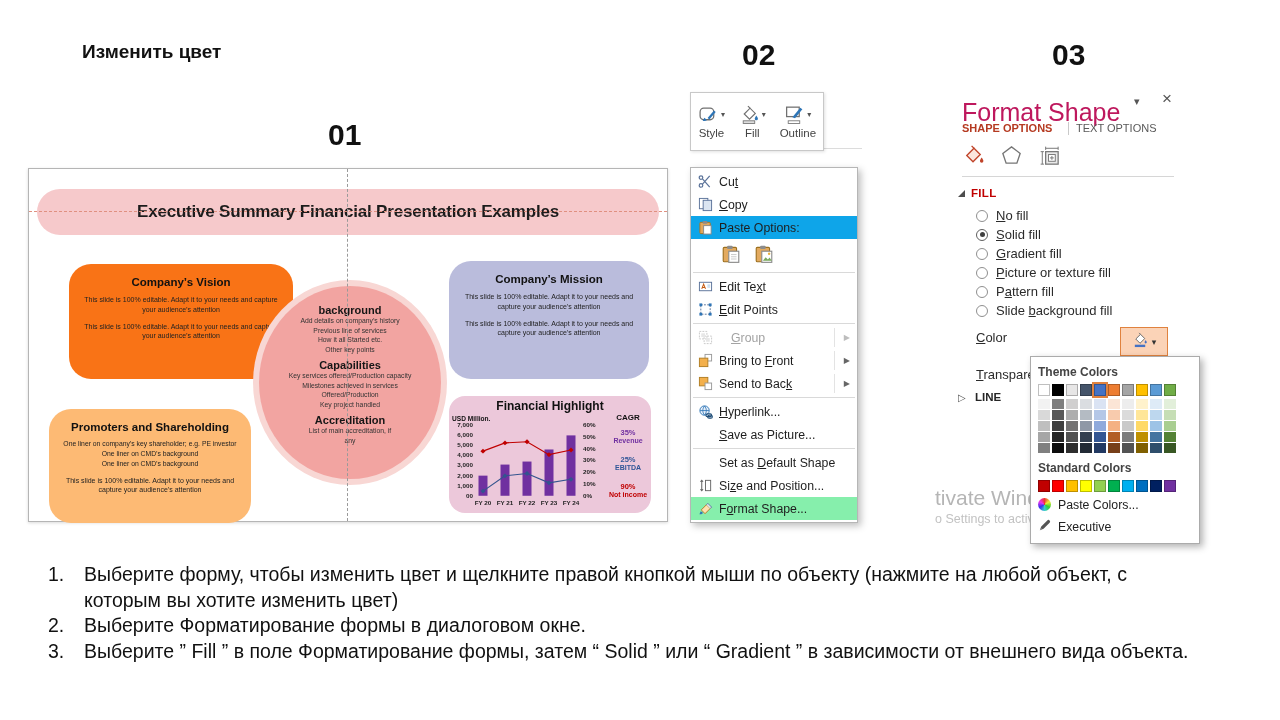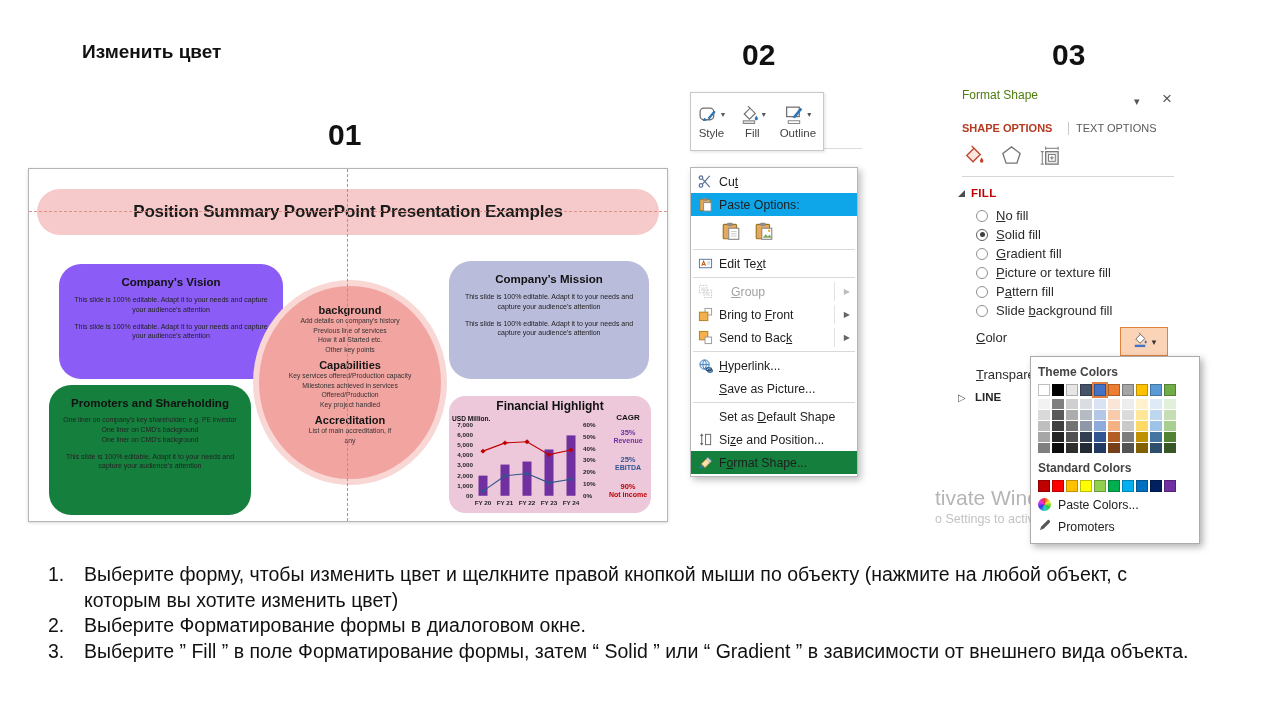--- a/index.html
+++ b/index.html
@@ -14,23 +14,23 @@
   .slide{left:28px;top:168px;width:638px;height:352px;background:#fff;
          border:1px solid #b5b5b5;box-shadow:0 1px 3px rgba(0,0,0,.15);}
   .vdash{left:318px;top:0;height:352px;width:0;border-left:1px dashed #9a9a9a;z-index:2;}
   .hdash{left:0;top:42px;width:638px;height:0;border-top:1px dashed #e09080;z-index:2;}
   .banner{left:8px;top:20px;width:622px;height:46px;border-radius:23px;background:#f6c9cb;
           display:flex;align-items:center;justify-content:center;}
   .banner span{font-size:17px;font-weight:800;color:#1c1c1c;letter-spacing:-.2px;}
   .sbox{border-radius:22px;text-align:center;color:#222;z-index:1;}
   .sbox .bt{font-size:11.5px;font-weight:bold;margin-top:12px;color:#111;}
   .sbox p{font-size:7px;line-height:1.4;margin:7px 10px 0;}
-  .vision{left:30px;top:95px;width:224px;height:115px;background:#8b5cf6;}
+  .vision{left:40px;top:95px;width:224px;height:115px;background:#f97316;}
   .mission{left:420px;top:92px;width:200px;height:118px;background:#babcdc;}
-  .promoters{left:20px;top:216px;width:202px;height:130px;background:#15803d;}
+  .promoters{left:20px;top:240px;width:202px;height:114px;background:#fdba74;}
   .promoters .ln{font-size:6.8px;line-height:1.45;}
   .promoters .lines{margin-top:6px;}
   .financial{left:420px;top:227px;width:202px;height:117px;background:#ecc8da;border-radius:16px;}
   .fin-title{font-size:12px;font-weight:bold;color:#111;margin-top:3px;}
   .fin-legend{position:absolute;right:1px;top:17px;width:44px;font-weight:bold;text-align:center;}
   .fin-legend .hdr{font-size:8px;color:#111;}
   .fin-legend .lv{font-size:7.5px;} .fin-legend .ll{font-size:7px;}
   .circle{left:230px;top:117px;width:182px;height:193px;border-radius:50%;background:#f2a4a1;
           box-shadow:0 0 0 6px #f8d7d4;z-index:1;text-align:center;padding-top:13px;box-sizing:border-box;}
   .circle .ch{font-size:11px;font-weight:bold;color:#161616;margin-top:5px;}
@@ -44,34 +44,34 @@
   .tbtn .dd{font-size:8px;color:#555;margin-left:2px;}
   .tbtn-label{font-size:11.5px;color:#444;margin-top:2px;}
   .tb-tail{left:822px;top:148px;width:40px;height:1px;background:#dcdcdc;}
   
   .cmenu{left:690px;top:167px;width:166px;background:#fff;border:1px solid #b6b6b6;
          box-shadow:3px 3px 7px rgba(0,0,0,.25);padding:2px 0;z-index:3;}
   .mi{display:flex;align-items:center;height:23px;}
   .mi .ic{width:28px;display:flex;justify-content:center;align-items:center;}
   .mi .ic svg{width:15px;height:15px;}
   .mi .lbl{font-size:12.3px;color:#1e1e1e;}
-  .mi.hl{background:#15803d;align-items:center;}
+  .mi.hl{background:#86efac;align-items:center;}
   .mi.hover{background:#0ea5e9;}
   .mi.dis .lbl{color:#a3a3a3;margin-left:12px;}
   .mi.dis .ic{opacity:.5;}
   .mi .arr{margin-left:auto;display:flex;align-items:center;height:80%;
            padding:0 7px 0 9px;border-left:1px solid #e3e3e3;color:#666;font-size:8px;}
   .mi.dis .arr{color:#bdbdbd;}
   .msep{height:1px;background:#d9d9d9;margin:2px 2px;}
   .paste-row{display:flex;gap:9px;padding:2px 0 3px 28px;height:26px;align-items:center;}
   .pbtn{width:24px;height:24px;display:flex;align-items:center;justify-content:center;}
   .pbtn svg{width:20px;height:20px;}
   
   .fpane{left:948px;top:86px;width:238px;height:380px;z-index:2;}
-  .fp-title{position:absolute;left:14px;top:2px;font-size:12px;color:#4d7c0f;}
+  .fp-title{position:absolute;left:14px;top:12px;font-size:25px;color:#be185d;}
   .fp-dd{position:absolute;left:186px;top:9px;font-size:11px;color:#555;}
   .fp-x{position:absolute;left:214px;top:3px;font-size:17px;color:#555;}
   .fp-tab1{position:absolute;left:14px;top:36px;font-size:11px;font-weight:bold;color:#b53a21;}
   .fp-tabdiv{position:absolute;left:120px;top:36px;width:1px;height:13px;background:#c9c9c9;}
   .fp-tab2{position:absolute;left:128px;top:36px;font-size:11px;color:#595959;}
   .fp-icons{position:absolute;left:12px;top:56px;display:flex;gap:12px;}
   .fp-icons .fpi{width:26px;height:26px;display:flex;align-items:center;justify-content:center;}
   .fp-icons svg{width:25px;height:25px;}
   .fp-hr{position:absolute;left:14px;top:90px;width:212px;height:1px;background:#d6d6d6;}
   .fp-fill-hdr{position:absolute;left:10px;top:101px;display:flex;align-items:center;}
@@ -118,21 +118,21 @@
 
 <div class="abs page-title">Изменить цвет</div>
 <div class="abs step-num step-1">01</div>
 <div class="abs step-num step-2">02</div>
 <div class="abs step-num step-3">03</div>
 
 <div class="abs slide">
   <div class="abs vdash"></div>
   <div class="abs hdash"></div>
   <div class="abs banner">
-    <span>Position Summary PowerPoint Presentation Examples</span>
+    <span>Executive Summary Financial Presentation Examples</span>
   </div>
   <div class="abs sbox vision">
     <div class="bt">Company’s Vision</div>
     <p>This slide is 100% editable. Adapt it to your needs and capture your audience’s attention</p>
     <p>This slide is 100% editable. Adapt it to your needs and capture your audience’s attention</p>
   </div>
   <div class="abs sbox mission">
     <div class="bt">Company’s Mission</div>
     <p>This slide is 100% editable. Adapt it to your needs and capture your audience’s attention</p>
     <p>This slide is 100% editable. Adapt it to your needs and capture your audience’s attention</p>
@@ -251,20 +251,29 @@
         <svg viewBox="0 0 16 16">
           <g stroke="#5a7299" stroke-width="1.3" fill="none">
             <path d="M12.5 2 4.8 10.8M12.5 14 4.8 5.2"></path>
             <circle cx="3.2" cy="12.2" r="1.9"></circle>
             <circle cx="3.2" cy="3.8" r="1.9"></circle>
           </g>
         </svg>
       </span>
       <span class="lbl">Cu<u>t</u></span>
     </div>
+    <div class="mi">
+      <span class="ic">
+        <svg viewBox="0 0 16 16">
+          <rect x="1.5" y="1.5" width="9" height="11" fill="#fff" stroke="#5a7299"></rect>
+          <rect x="5.5" y="3.5" width="9" height="11" fill="#dbe5f1" stroke="#5a7299"></rect>
+        </svg>
+      </span>
+      <span class="lbl"><u>C</u>opy</span>
+    </div>
     <div class="mi hover">
       <span class="ic">
         <svg viewBox="0 0 16 16">
           <rect x="2" y="2.5" width="11" height="12" rx="1" fill="#e0a75e" stroke="#a8741f"></rect>
           <rect x="5" y="1" width="5" height="3" rx="1" fill="#8a8a8a"></rect>
           <rect x="6" y="6" width="8" height="9" fill="#fff" stroke="#888"></rect>
         </svg>
       </span>
       <span class="lbl">Paste Options:</span>
     </div>
@@ -290,20 +299,32 @@
     <div class="msep"></div>
     <div class="mi">
       <span class="ic">
         <svg viewBox="0 0 16 16">
           <rect x="1.5" y="3.5" width="13" height="9" fill="#fff" stroke="#5a7299"></rect>
           <path d="M4 10.5 6 5.5 8 10.5M4.7 9h2.6" stroke="#c55a11" fill="none" stroke-width="1.1"></path>
           <path d="M10 6.5h3M10 8.5h3" stroke="#9dc3e6" stroke-width="1"></path>
         </svg>
       </span>
       <span class="lbl">Edit Te<u>x</u>t</span>
+    </div>
+    <div class="mi">
+      <span class="ic">
+        <svg viewBox="0 0 16 16">
+          <rect x="3" y="3" width="10" height="10" fill="none" stroke="#5a7299" stroke-dasharray="2 1.4"></rect>
+          <rect x="1.5" y="1.5" width="3" height="3" fill="#2e75b6"></rect>
+          <rect x="11.5" y="1.5" width="3" height="3" fill="#2e75b6"></rect>
+          <rect x="1.5" y="11.5" width="3" height="3" fill="#2e75b6"></rect>
+          <rect x="11.5" y="11.5" width="3" height="3" fill="#2e75b6"></rect>
+        </svg>
+      </span>
+      <span class="lbl"><u>E</u>dit Points</span>
     </div>
     <div class="msep"></div>
     <div class="mi dis">
       <span class="ic">
         <svg viewBox="0 0 16 16">
           <g fill="none" stroke="#8f8f8f">
             <rect x="1.5" y="1.5" width="8" height="8" stroke-dasharray="2 1.2"></rect>
             <rect x="6.5" y="6.5" width="8" height="8" stroke-dasharray="2 1.2"></rect>
           </g>
           <rect x="3.5" y="3.5" width="4" height="4" fill="#d0d0d0"></rect>
@@ -540,21 +561,21 @@
     </div>
   <div class="cp-item">
     <span class="wheel"></span>
     <span>Paste Colors...</span>
   </div>
   <div class="cp-item">
     <span id="dropper-ico"><svg viewBox="0 0 14 14">
           <path d="M2 12l1.5-4L10 1.5a1.7 1.7 0 0 1 2.5 2.5L6 10.5 2 12z" fill="#555"></path>
           <path d="M2 12l1-2.6 1.6 1.6z" fill="#999"></path>
         </svg></span>
-    <span>Promoters</span>
+    <span>Executive</span>
   </div>
 </div>
 
 <div class="abs instructions" id="instructions">
     <div class="instr">
       <span class="num">1.</span>
       <span class="txt">Выберите форму, чтобы изменить цвет и щелкните правой кнопкой мыши по объекту (нажмите на любой объект, с которым вы хотите изменить цвет)</span>
     </div>
     <div class="instr">
       <span class="num">2.</span>

